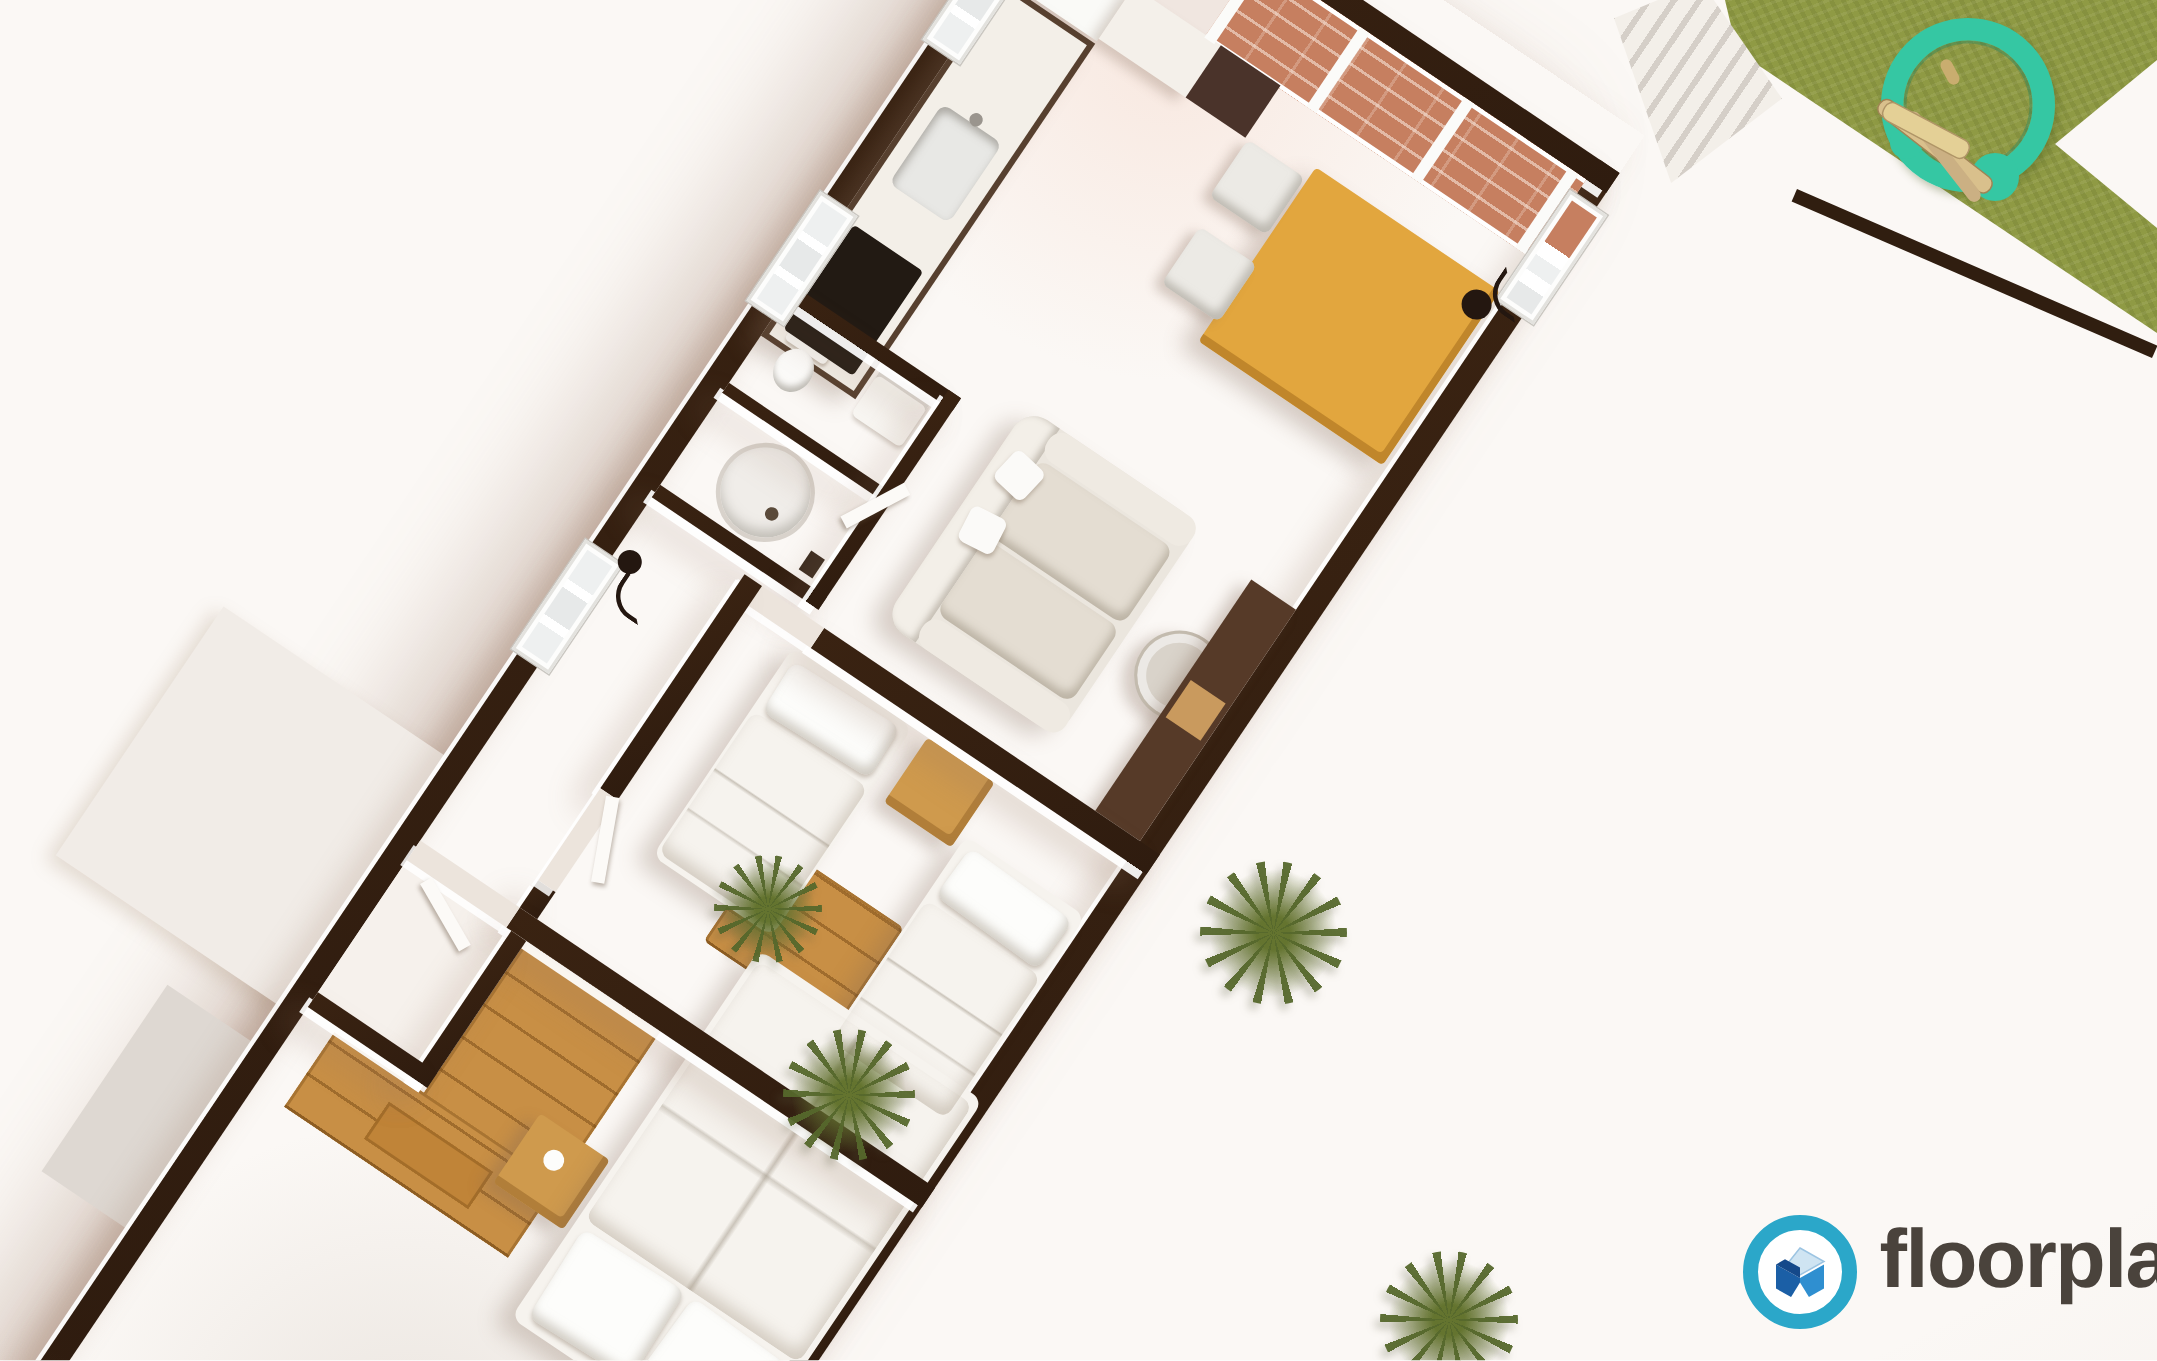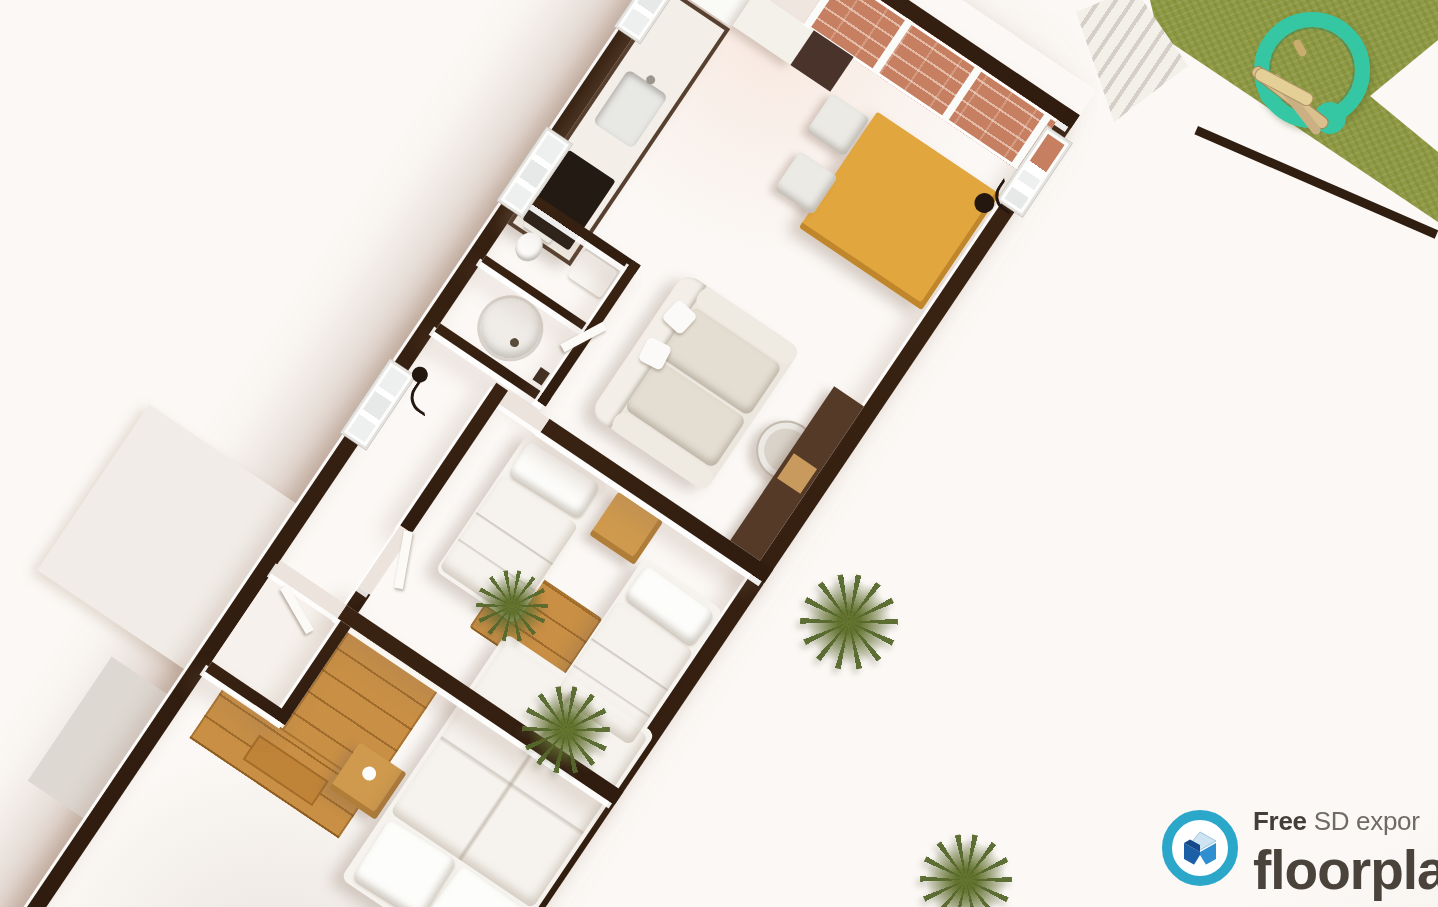--- a/index.html
+++ b/index.html
@@ -217,18 +217,17 @@
     <div class="wm-ring">
       <svg width="40" height="40" viewBox="0 0 40 40">
         <polygon points="4,15 20,24 20,40 4,31" fill="var(--logo-dark,#1b5fa6)"></polygon>
         <polygon points="20,24 36,15 36,31 20,40" fill="var(--logo-mid,#2f8fd0)"></polygon>
         <polygon points="20,4 36,13 20,22 10,16.5" fill="var(--logo-light,#cfe4f2)" stroke="#9cc4e2" stroke-width="1"></polygon>
         <polygon points="12,40 20,27 28,40" fill="#ffffff"></polygon>
         <polygon points="4,15 10,11.5 20,17 20,24" fill="#15498a"></polygon>
       </svg>
     </div>
     <div class="wm-text">
-      <div class="wm-l1"><b>Free</b><span> SD expor</span></div>
       <div class="wm-l2">floorpla</div>
     </div>
   </div>
 
 </div>
 
 </body></html>

